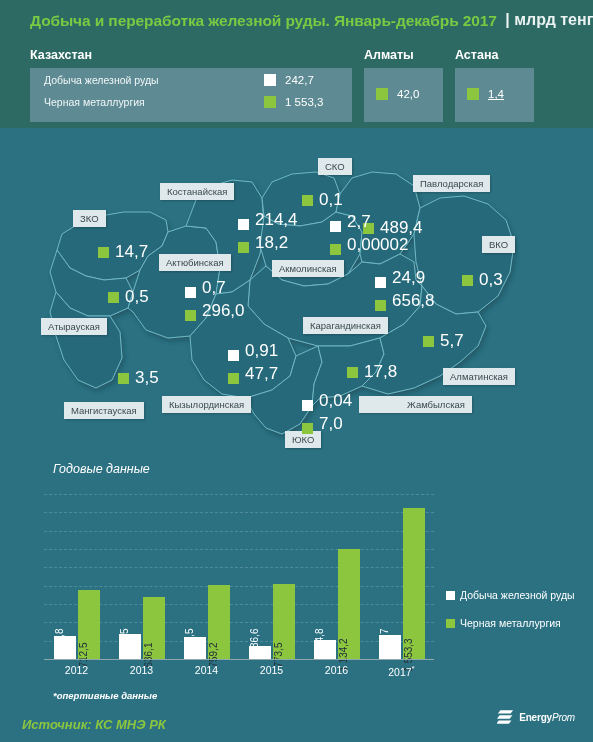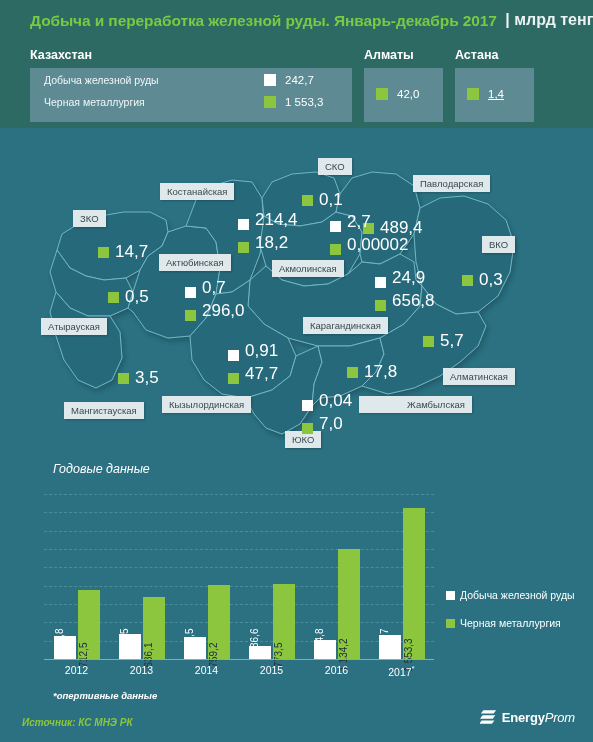--- a/index.html
+++ b/index.html
@@ -88,25 +88,25 @@
   .xtick sup{font-size:8px;}
 
   .legend{position:absolute;left:446px;top:588px;width:140px;}
   .lg-item{display:flex;align-items:flex-start;margin-bottom:14px;}
   .lg-sw{width:9px;height:9px;margin-right:5px;margin-top:3px;flex:none;}
   .lg-text{font-size:10.5px;color:#ffffff;line-height:14px;}
 
   .footnote{position:absolute;left:53px;top:690px;
     font-size:9.5px;font-style:italic;font-weight:bold;color:#ffffff;}
   .source{position:absolute;left:22px;top:717px;
-    font-size:10px;font-style:italic;font-weight:bold;color:#8cc63f;}
+    font-size:13px;font-style:italic;font-weight:bold;color:#8cc63f;}
 
   .logo{position:absolute;right:18px;top:709px;display:flex;align-items:center;}
   .logo-mark{width:17px;height:16px;margin-right:5px;}
-  .logo-text{font-size:13px;font-weight:bold;color:#ffffff;letter-spacing:-0.2px;}
+  .logo-text{font-size:10px;font-weight:bold;color:#ffffff;letter-spacing:-0.2px;}
   .logo-text i{font-style:italic;font-weight:normal;}
 </style>
 </head>
 <body>
 
 <div id="root">
 
   <div class="header-band"></div>
 
   <div class="title-row">

